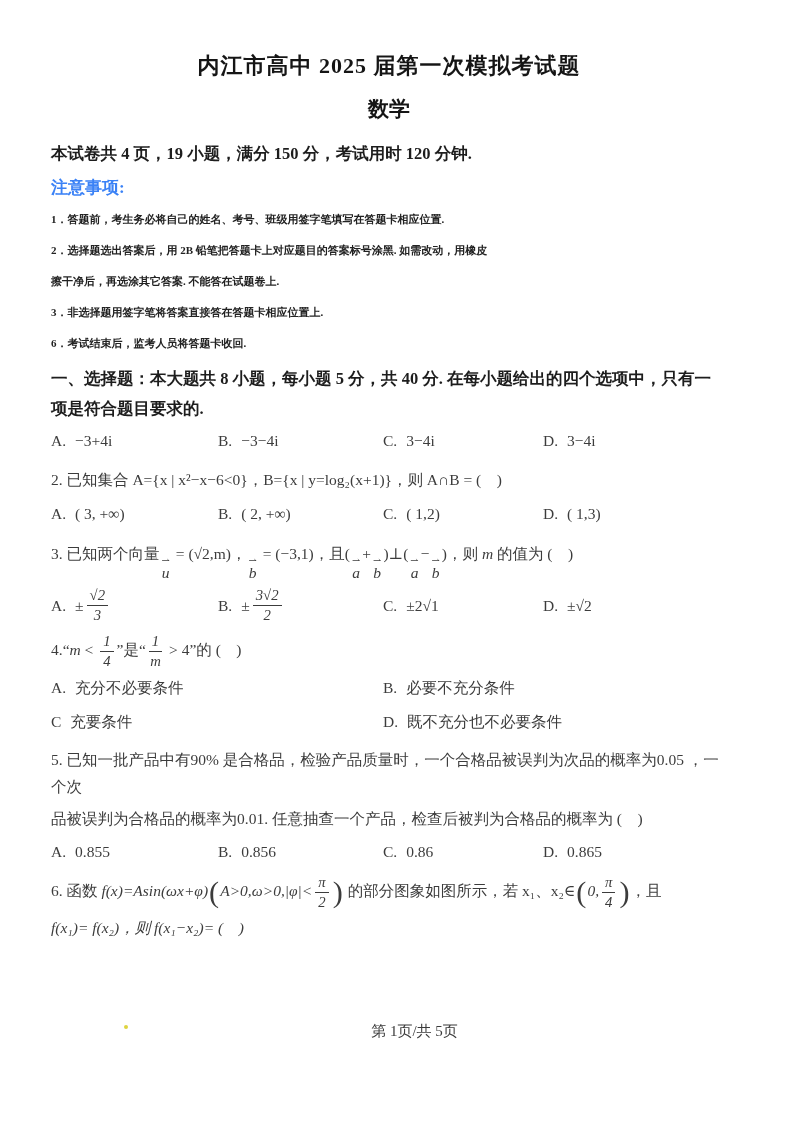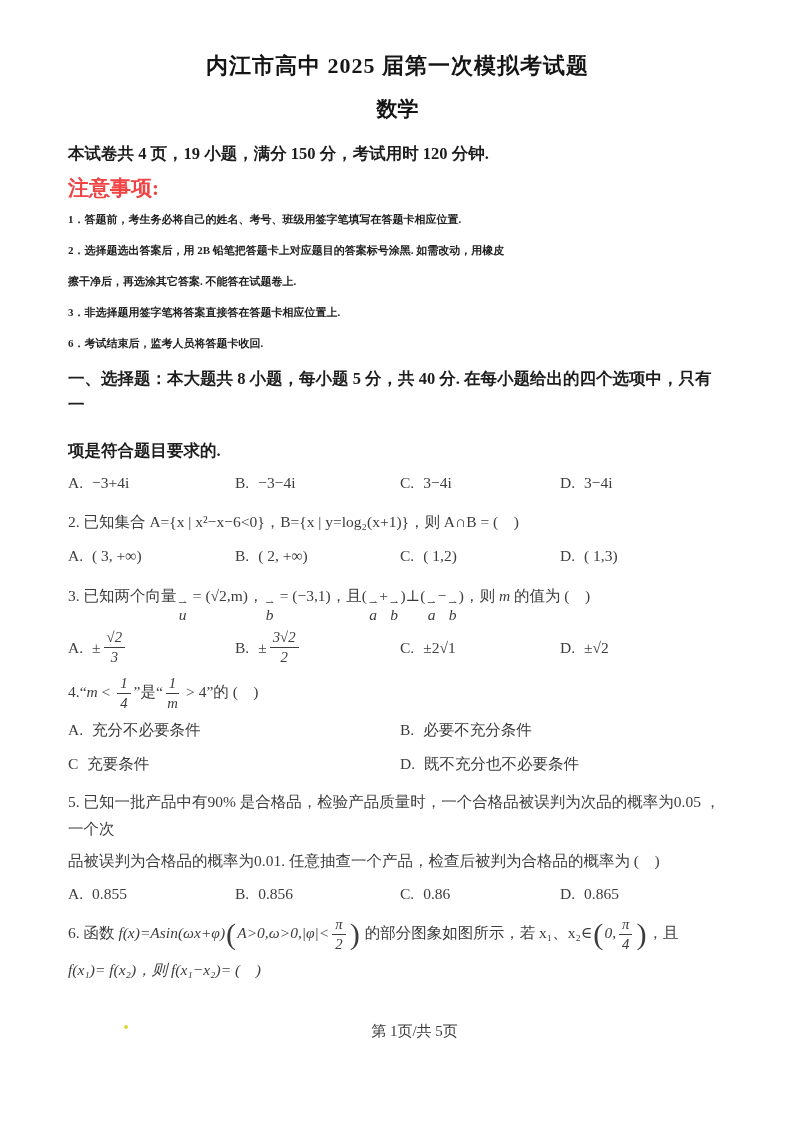--- a/index.html
+++ b/index.html
@@ -1,30 +1,30 @@
 <!DOCTYPE html>
 <html><head>
 <meta charset="utf-8">
 <style>
   html,body{margin:0;padding:0;}
   body{
     width:793px;height:1122px;background:#ffffff;overflow:hidden;position:relative;
     font-family:"Liberation Serif","DejaVu Serif",serif;color:#2e2e2e;
   }
   [data-bind]{white-space:pre-wrap;}
-  .page{position:absolute;inset:0;padding:52px 66px 0 68px;box-sizing:border-box;}
+  .page{position:absolute;inset:0;padding:52px 66px 0 51px;box-sizing:border-box;}
   .center{text-align:center;}
   .title{font-size:22px;font-weight:bold;color:#151515;letter-spacing:1px;line-height:28px;}
   .subject{font-size:21px;font-weight:bold;color:#151515;margin-top:16px;line-height:27px;}
   .info{font-size:16.5px;font-weight:bold;color:#1d1d1d;margin-top:19px;line-height:24px;}
-  .noteh{font-size:21px;font-weight:bold;color:#ef4444;margin-top:10px;line-height:24px;}
+  .noteh{font-size:17px;font-weight:bold;color:#3b82f6;margin-top:10px;line-height:24px;}
   .note{font-size:11px;font-weight:bold;color:#222222;margin-top:8px;line-height:23px;}
   .sec{font-size:16.5px;font-weight:bold;color:#1d1d1d;line-height:26px;}
   .sec1{margin-top:11px;}
-  .sec2{margin-top:20px;}
+  .sec2{margin-top:4px;}
   .q{font-size:15.5px;color:#3c3c3c;line-height:27px;}
   .q .it{font-style:italic;}
   .stem1{margin-top:12px;}
   .opts{display:grid;grid-template-columns:167px 165px 160px 1fr;font-size:15.5px;color:#3c3c3c;align-items:center;}
   .opts2{display:grid;grid-template-columns:332px 1fr;row-gap:9px;font-size:15.5px;color:#3c3c3c;}
   .ol{margin-right:9px;}
   .ocell{display:flex;align-items:center;line-height:25px;}
   
   .frac{display:inline-flex;flex-direction:column;align-items:center;vertical-align:middle;margin:0 3px;line-height:1.15;font-size:0.95em;font-style:italic;}
   .frac .fn{border-bottom:1.3px solid currentColor;padding:0 3px 1px;display:block;}

